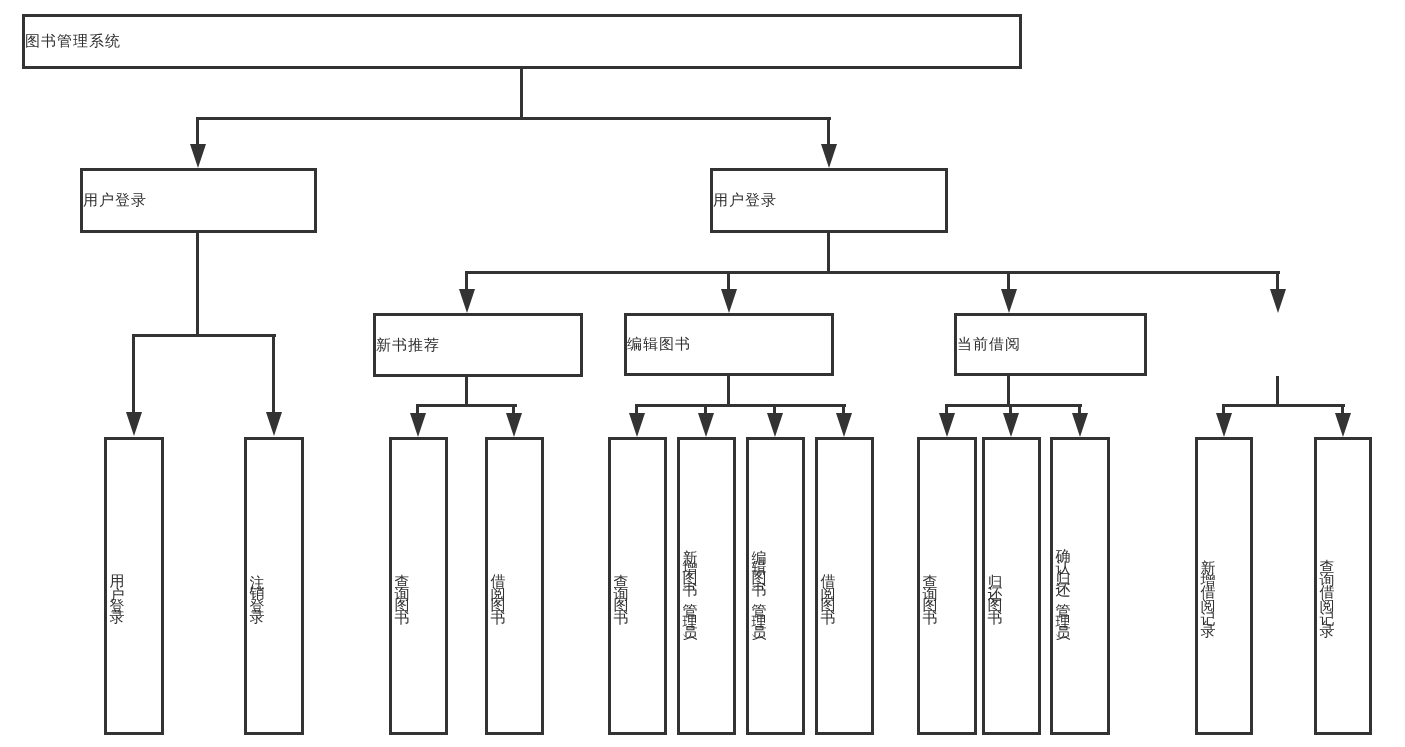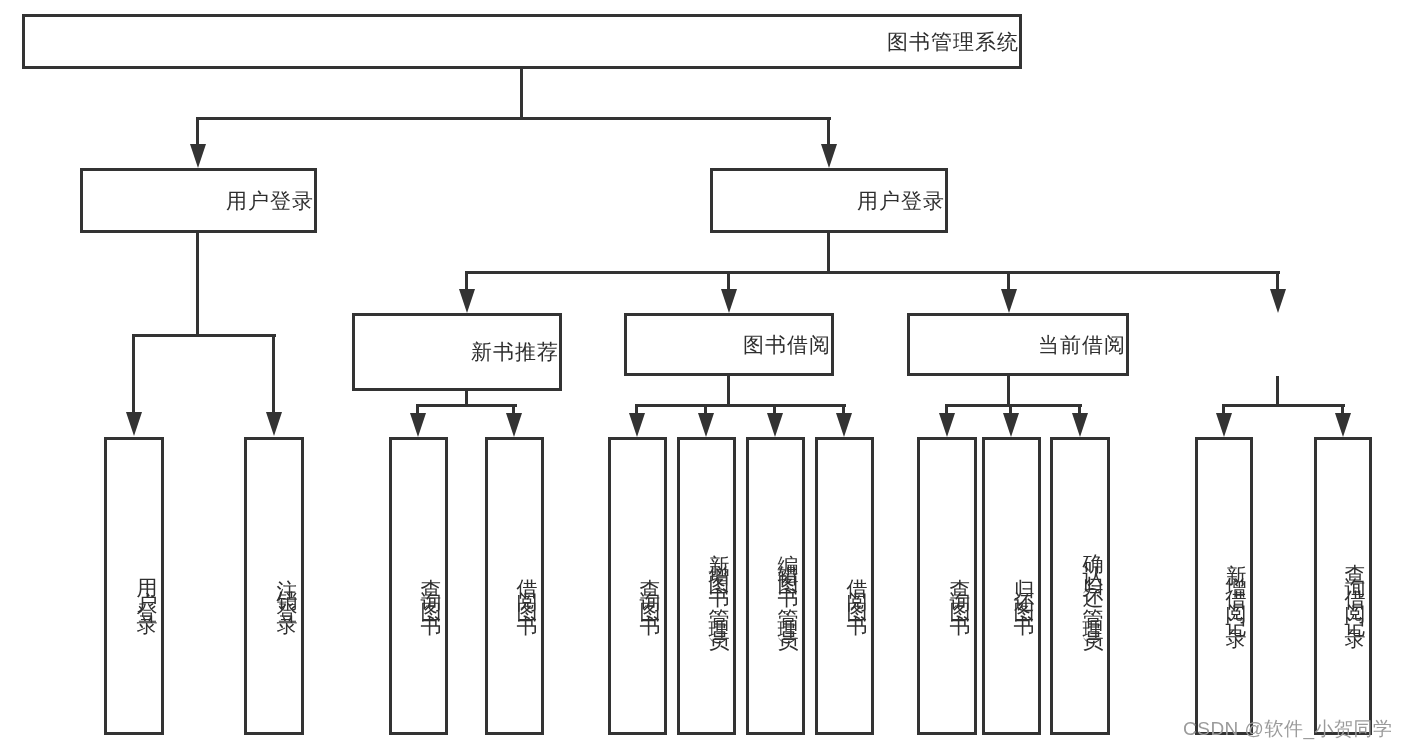--- a/index.html
+++ b/index.html
@@ -2,22 +2,22 @@
 <html><head>
 <meta charset="utf-8">
 <style>
   html,body{margin:0;padding:0;background:#ffffff;}
   #diagram{
     position:relative;width:1405px;height:747px;background:#ffffff;
     font-family:"Liberation Sans",sans-serif;overflow:hidden;color:#2f2f2f;
   }
   .box{
     position:absolute;box-sizing:border-box;border:3px solid #333333;background:#ffffff;
-    display:flex;align-items:center;justify-content:flex-end;
-    font-size:21px;color:#2f2f2f;letter-spacing:1px;z-index:2;
+    display:flex;align-items:center;justify-content:flex-start;
+    font-size:15px;color:#2f2f2f;letter-spacing:1px;z-index:2;
   }
   .vtext{writing-mode:vertical-rl;white-space:nowrap;}
   .sp4{letter-spacing:12px;}
   .sp6{letter-spacing:13px;}
   .sp9{letter-spacing:11px;}
   .hline{position:absolute;height:3px;background:#333333;z-index:1;}
   .vline{position:absolute;width:3px;background:#333333;z-index:1;}
   .ah{
     position:absolute;width:0;height:0;z-index:1;
     border-left:8px solid transparent;border-right:8px solid transparent;
@@ -96,27 +96,27 @@
     <span>图书管理系统</span>
   </div>
 
   <div class="box" style="left:80px;top:168px;width:237px;height:65px">
     <span>用户登录</span>
   </div>
   <div class="box" style="left:710px;top:168px;width:238px;height:65px">
     <span>用户登录</span>
   </div>
 
-  <div class="box" style="left:352px;top:313px;width:210px;height:78px">
+  <div class="box" style="left:373px;top:313px;width:210px;height:64px">
     <span>新书推荐</span>
   </div>
   <div class="box" style="left:624px;top:313px;width:210px;height:63px">
-    <span>图书借阅</span>
+    <span>编辑图书</span>
   </div>
-  <div class="box" style="left:907px;top:313px;width:222px;height:63px">
+  <div class="box" style="left:954px;top:313px;width:193px;height:63px">
     <span>当前借阅</span>
   </div>
 
   <div class="box" style="left:104px;top:437px;width:60px;height:298px">
     <span class="vtext sp4">用户登录</span>
   </div>
   <div class="box" style="left:244px;top:437px;width:60px;height:298px">
     <span class="vtext sp4">注销登录</span>
   </div>
 
@@ -150,15 +150,14 @@
     <span class="vtext sp9">确认归还（管理员）</span>
   </div>
 
   <div class="box" style="left:1195px;top:437px;width:58px;height:298px">
     <span class="vtext sp6">新增借阅记录</span>
   </div>
   <div class="box" style="left:1314px;top:437px;width:58px;height:298px">
     <span class="vtext sp6">查询借阅记录</span>
   </div>
 
-  <div class="watermark">CSDN @软件_小贺同学</div>
 
 </div>
 
 </body></html>

